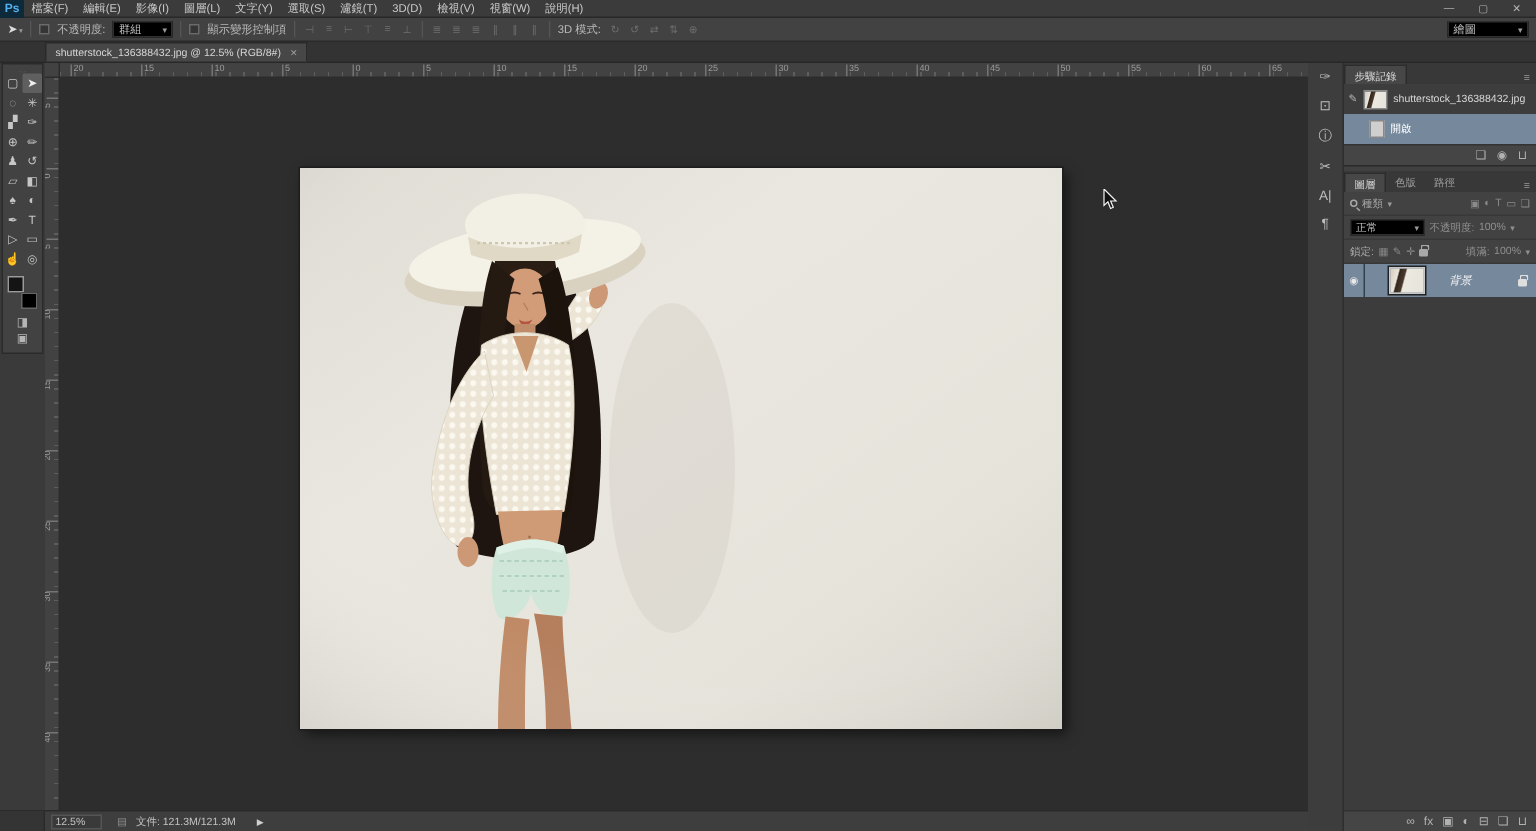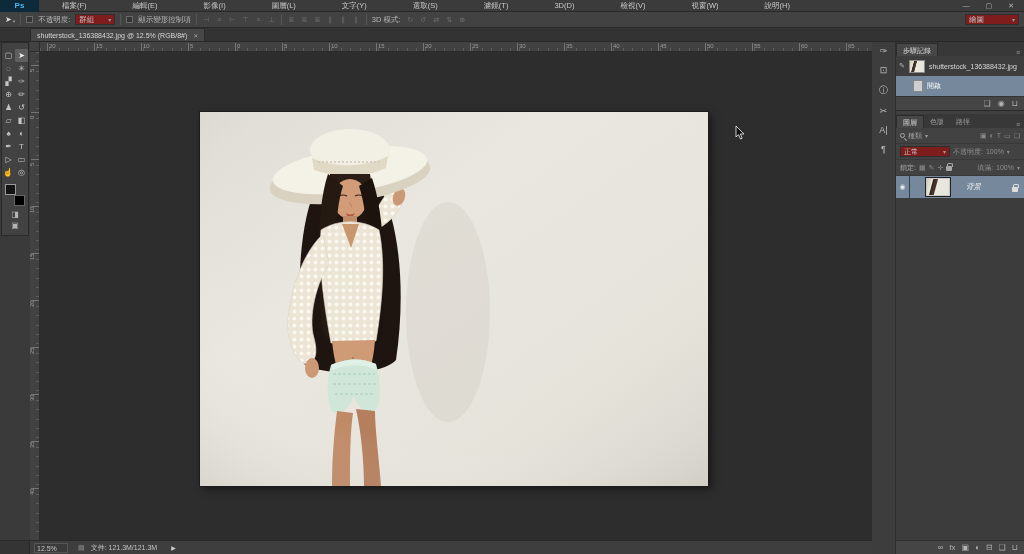--- a/index.html
+++ b/index.html
@@ -2,33 +2,33 @@
 <html><head>
 <meta charset="utf-8">
 <style>
   * { box-sizing: border-box; margin: 0; padding: 0; }
   html,body { width:1024px; height:554px; overflow:hidden; background:#2d2d2d;
     font-family:"Liberation Sans", sans-serif; -webkit-font-smoothing:antialiased; }
 
   
   #menubar { position:absolute; left:0; top:0; width:1024px; height:12px; background:#3b3b3b;
     border-bottom:1px solid #292929; display:flex; align-items:center; font-size:7.5px; color:#c9c9c9; }
-  #ps-logo { width:39px; height:12px; background:#0d2a3a; color:#53b2f1; font-weight:bold;
+  #ps-logo { width:16px; height:12px; background:#0d2a3a; color:#53b2f1; font-weight:bold;
     font-size:8px; display:flex; align-items:center; justify-content:center; }
-  .menu-item { padding:0 23px; line-height:12px; cursor:default; }
+  .menu-item { padding:0 5px; line-height:12px; cursor:default; }
   #win-controls { margin-left:auto; display:flex; gap:16px; padding-right:10px; color:#b5b5b5; font-size:7px; }
   #win-controls span { cursor:default; }
 
   
   #optionsbar { position:absolute; left:0; top:12px; width:1024px; height:16px; background:#424242;
     border-bottom:1px solid #2a2a2a; display:flex; align-items:center; font-size:7.5px; color:#b9b9b9; padding:0 5px; gap:5px; }
   .vsep { width:1px; height:11px; background:#333; border-right:1px solid #555; }
   .checkbox { width:7px; height:7px; background:#353535; border:1px solid #6a6a6a; display:inline-block; }
   .dd { display:inline-flex; align-items:center; justify-content:space-between; height:11px;
-    background:#7f1d1d; border:1px solid #2f2f2f; padding:0 3px; color:#c4c4c4; min-width:40px; }
+    background:#000000; border:1px solid #2f2f2f; padding:0 3px; color:#c4c4c4; min-width:40px; }
   .dd .arr { font-size:6px; color:#999; margin-left:4px; }
   .opt-icons { display:flex; gap:4px; color:#6e6e6e; font-size:7px; }
   .opt-icons span { width:9px; text-align:center; }
   #move-tool-chip { display:flex; align-items:flex-end; color:#ddd; font-size:8px; gap:1px; }
   #move-tool-chip .caret { font-size:5px; color:#999; }
   #workspace-dd { margin-left:auto; min-width:54px; }
 
   
   #tabbar { position:absolute; left:0; top:28px; width:1024px; height:14px; background:#333333;
     border-bottom:1px solid #282828; display:flex; align-items:flex-end; }

